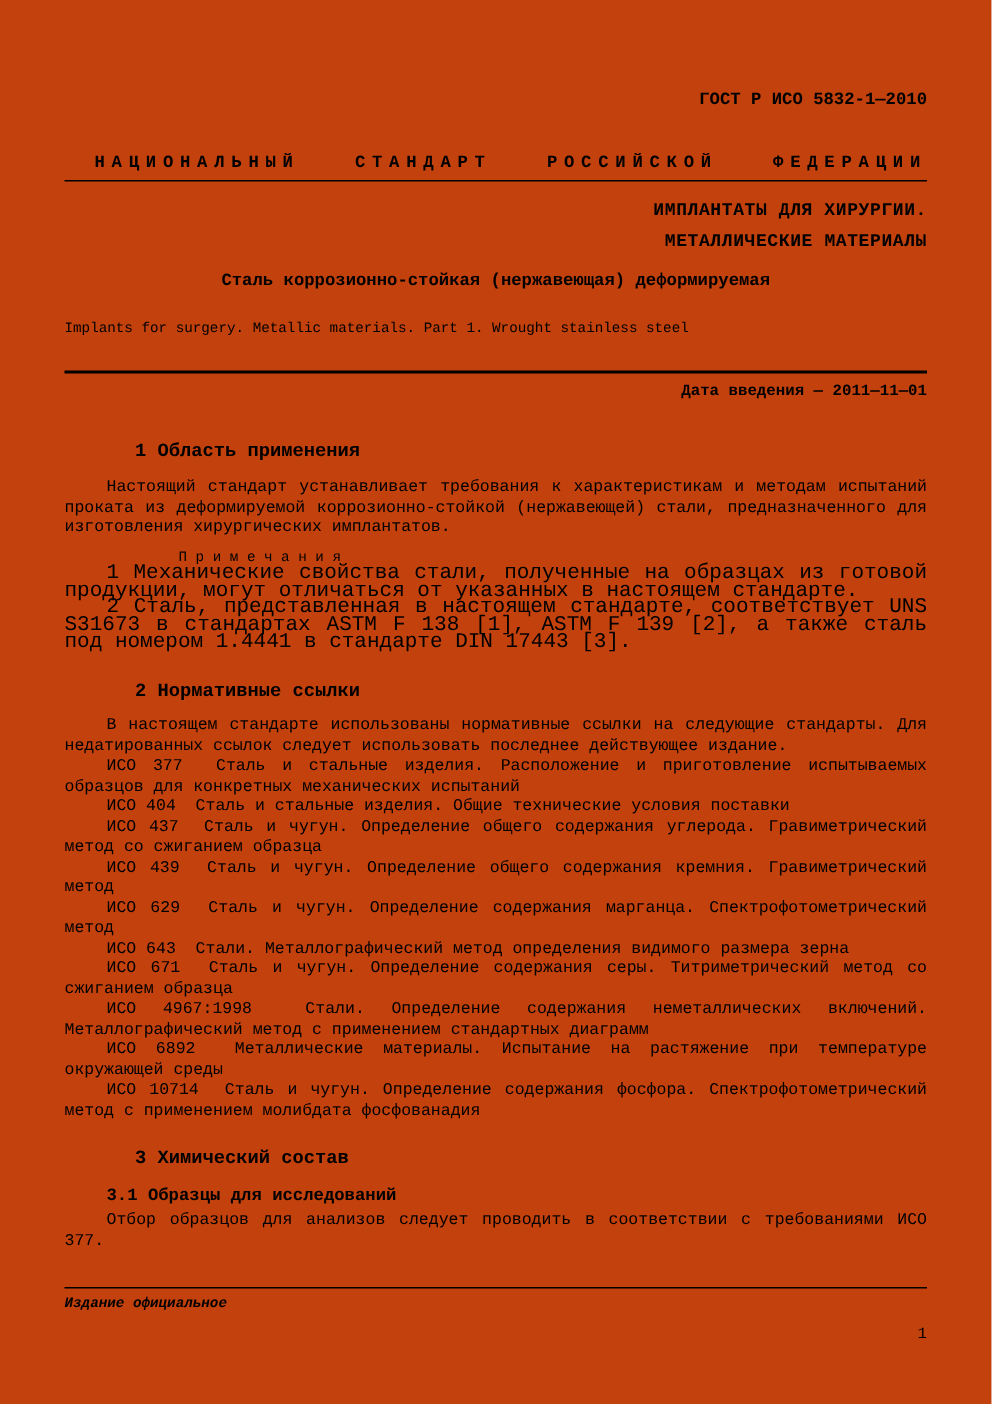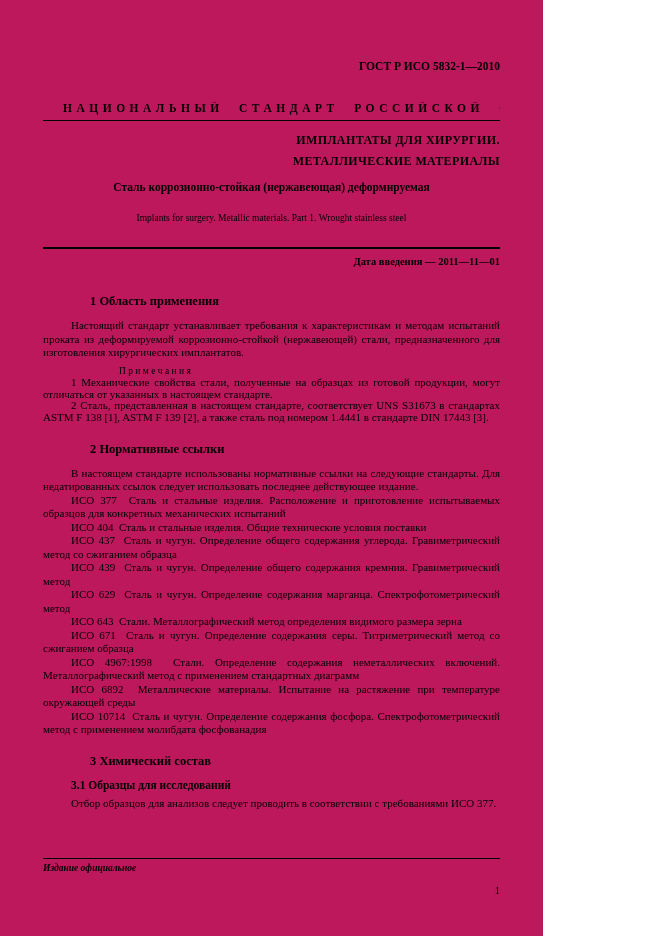--- a/index.html
+++ b/index.html
@@ -1,24 +1,24 @@
 <!DOCTYPE html>
 <html><head>
 <meta charset="utf-8">
 <style>
   html, body { margin: 0; padding: 0; background: #ffffff; }
   .page {
     position: relative;
-    width: 543px;
+    width: 661px;
     height: 936px;
     box-sizing: border-box;
     padding: 60px 43px 0 43px;
-    background: #be185d;
+    background: #c2410c;
     color: #000000;
-    font-family: Liberation Serif, serif;
+    font-family: Liberation Mono, monospace;
     font-size: 11px;
     line-height: 13.5px;
   }
   .doc-code {
     text-align: right;
     font-weight: bold;
     font-size: 11.5px;
   }
   .federation {
     margin-top: 28px;
@@ -58,21 +58,20 @@
     letter-spacing: 1px;
   }
   .subtitle-ru {
     margin-top: 13px;
     text-align: center;
     font-weight: bold;
     font-size: 11.5px;
   }
   .subtitle-en {
     margin-top: 17px;
-    text-align: center;
     font-weight: normal;
     font-size: 9.5px;
   }
   .effective-date {
     margin-top: 6px;
     text-align: right;
     font-weight: bold;
     font-size: 10.5px;
   }
   .section-heading {
@@ -94,21 +93,21 @@
     text-indent: 28px;
   }
   .notes-heading {
     margin: 6px 0 0 28px;
     font-size: 9.5px;
     line-height: 11.5px;
     padding-left: 48px;
   }
   .note {
     margin: 0;
-    font-size: 11px;
+    font-size: 14px;
     line-height: 11.5px;
     text-align: justify;
     text-indent: 28px;
   }
   .subsection-heading {
     margin: 11px 0 0 28px;
     font-weight: bold;
     font-size: 11.5px;
   }
   .para.last { margin-top: 4px; }

